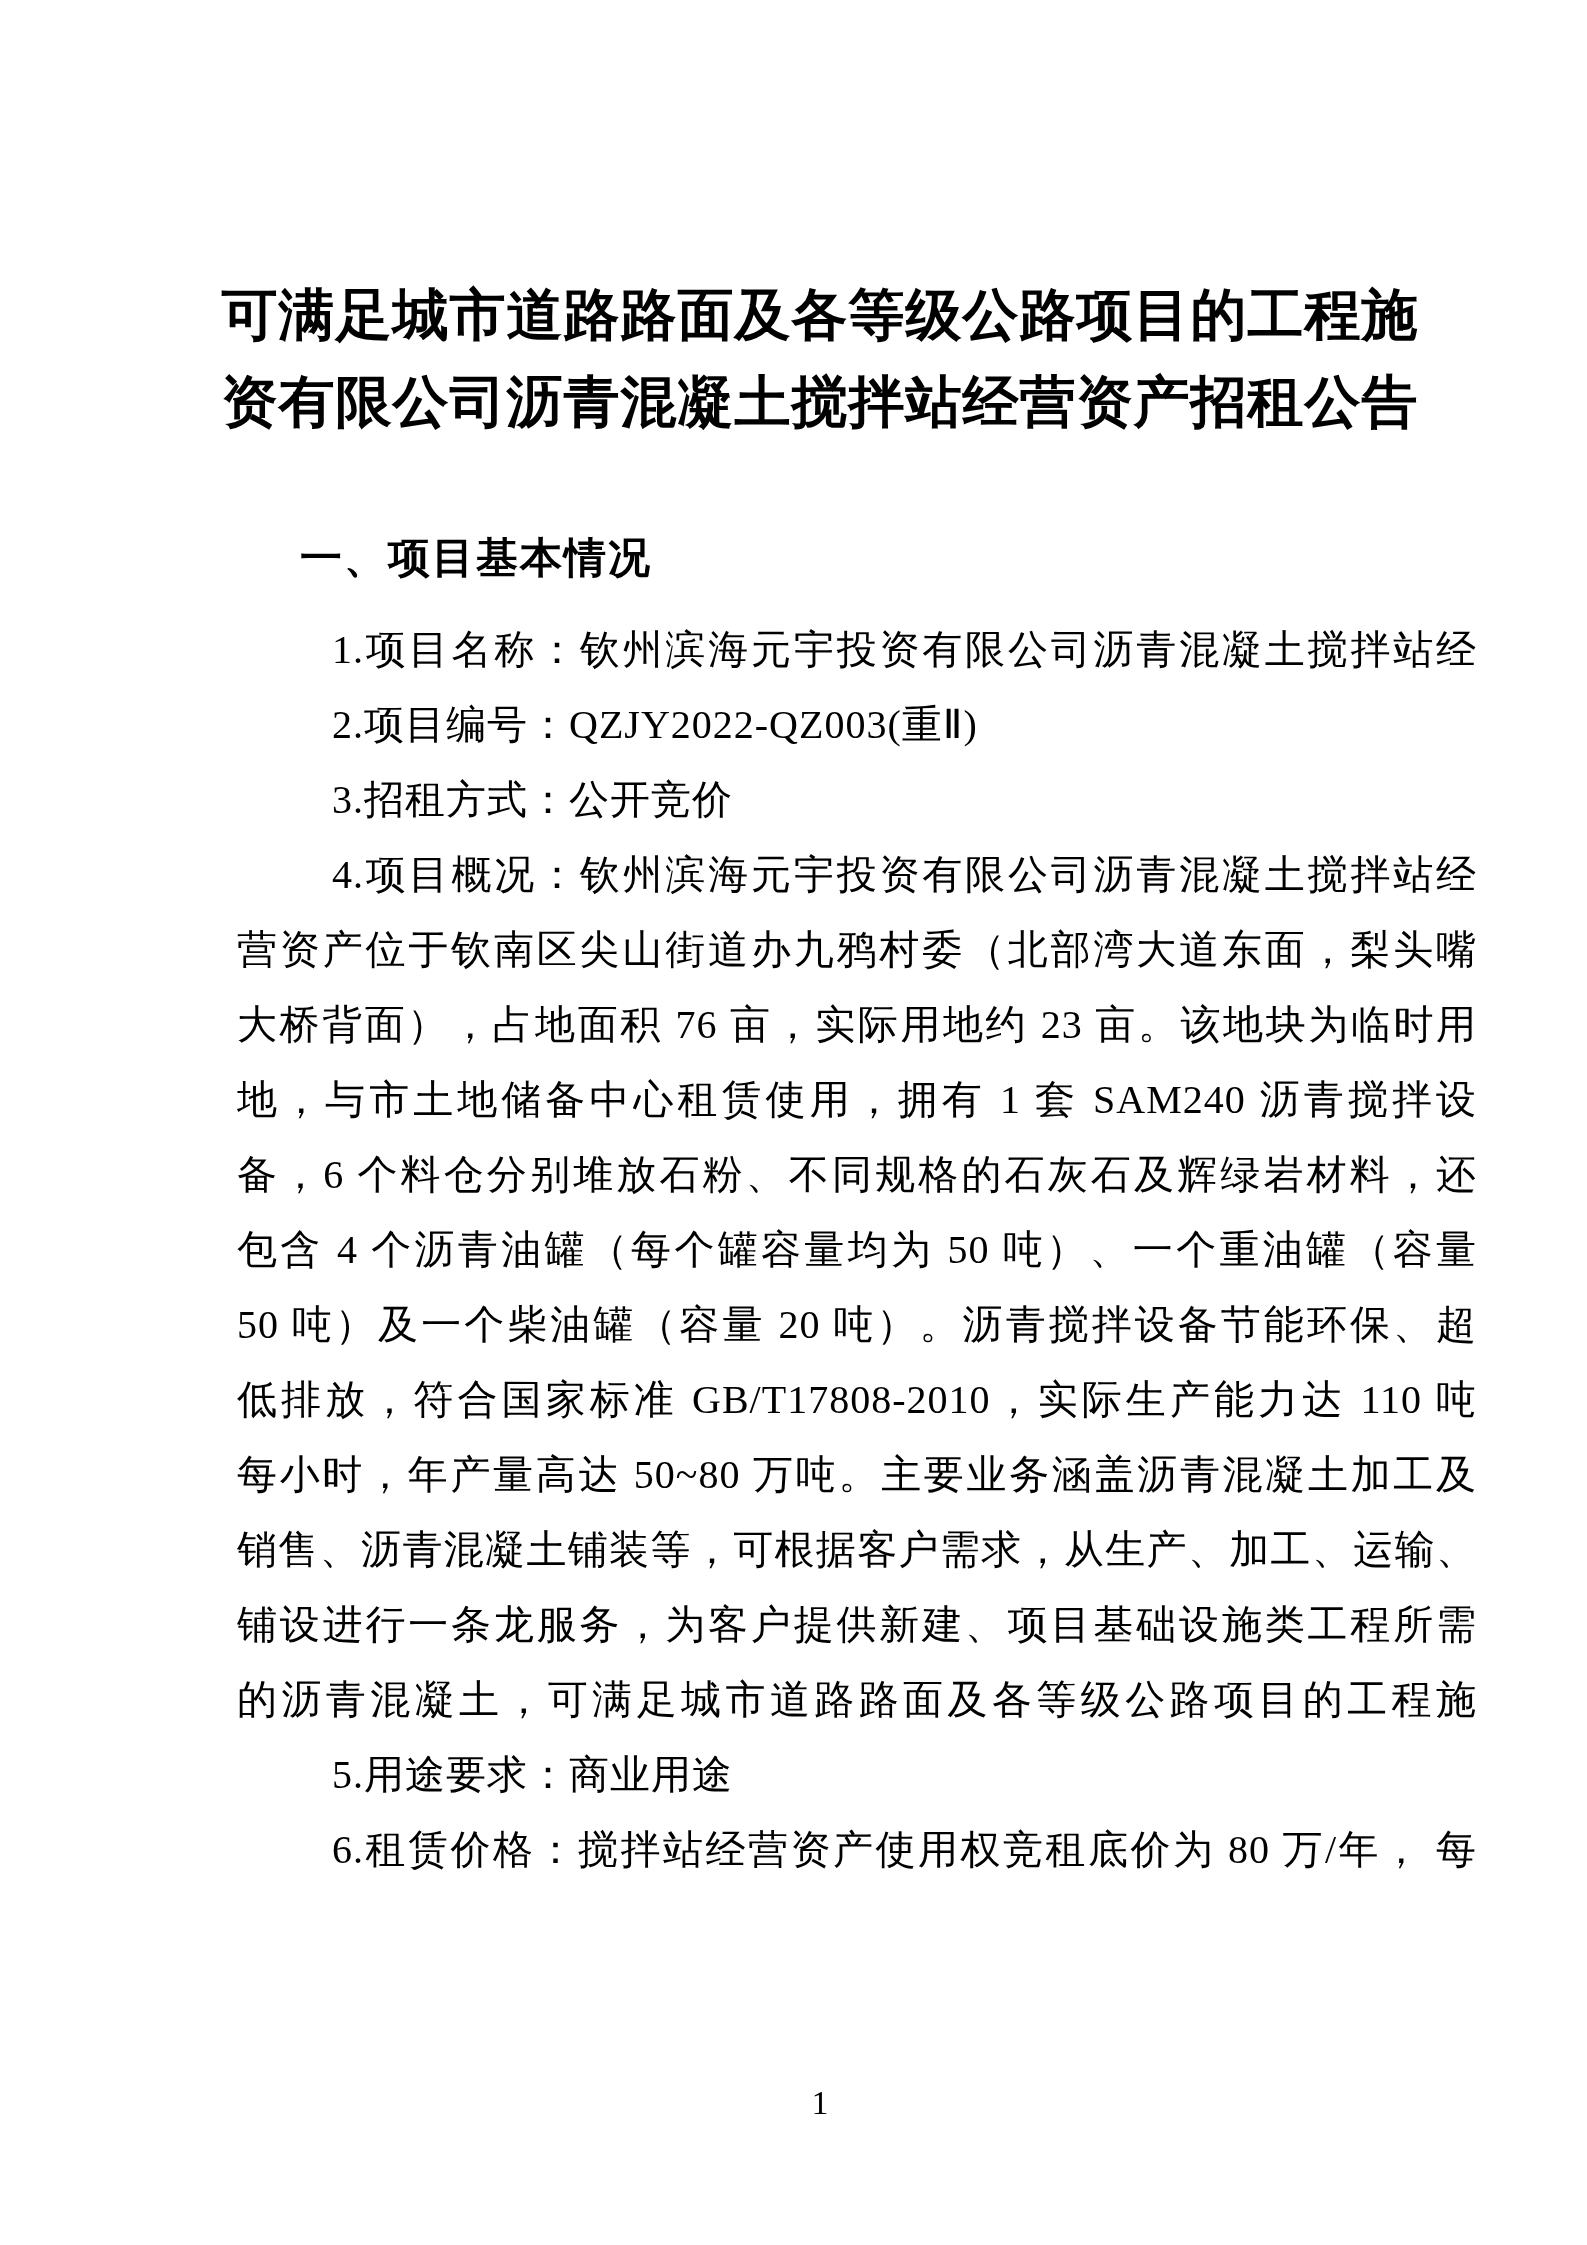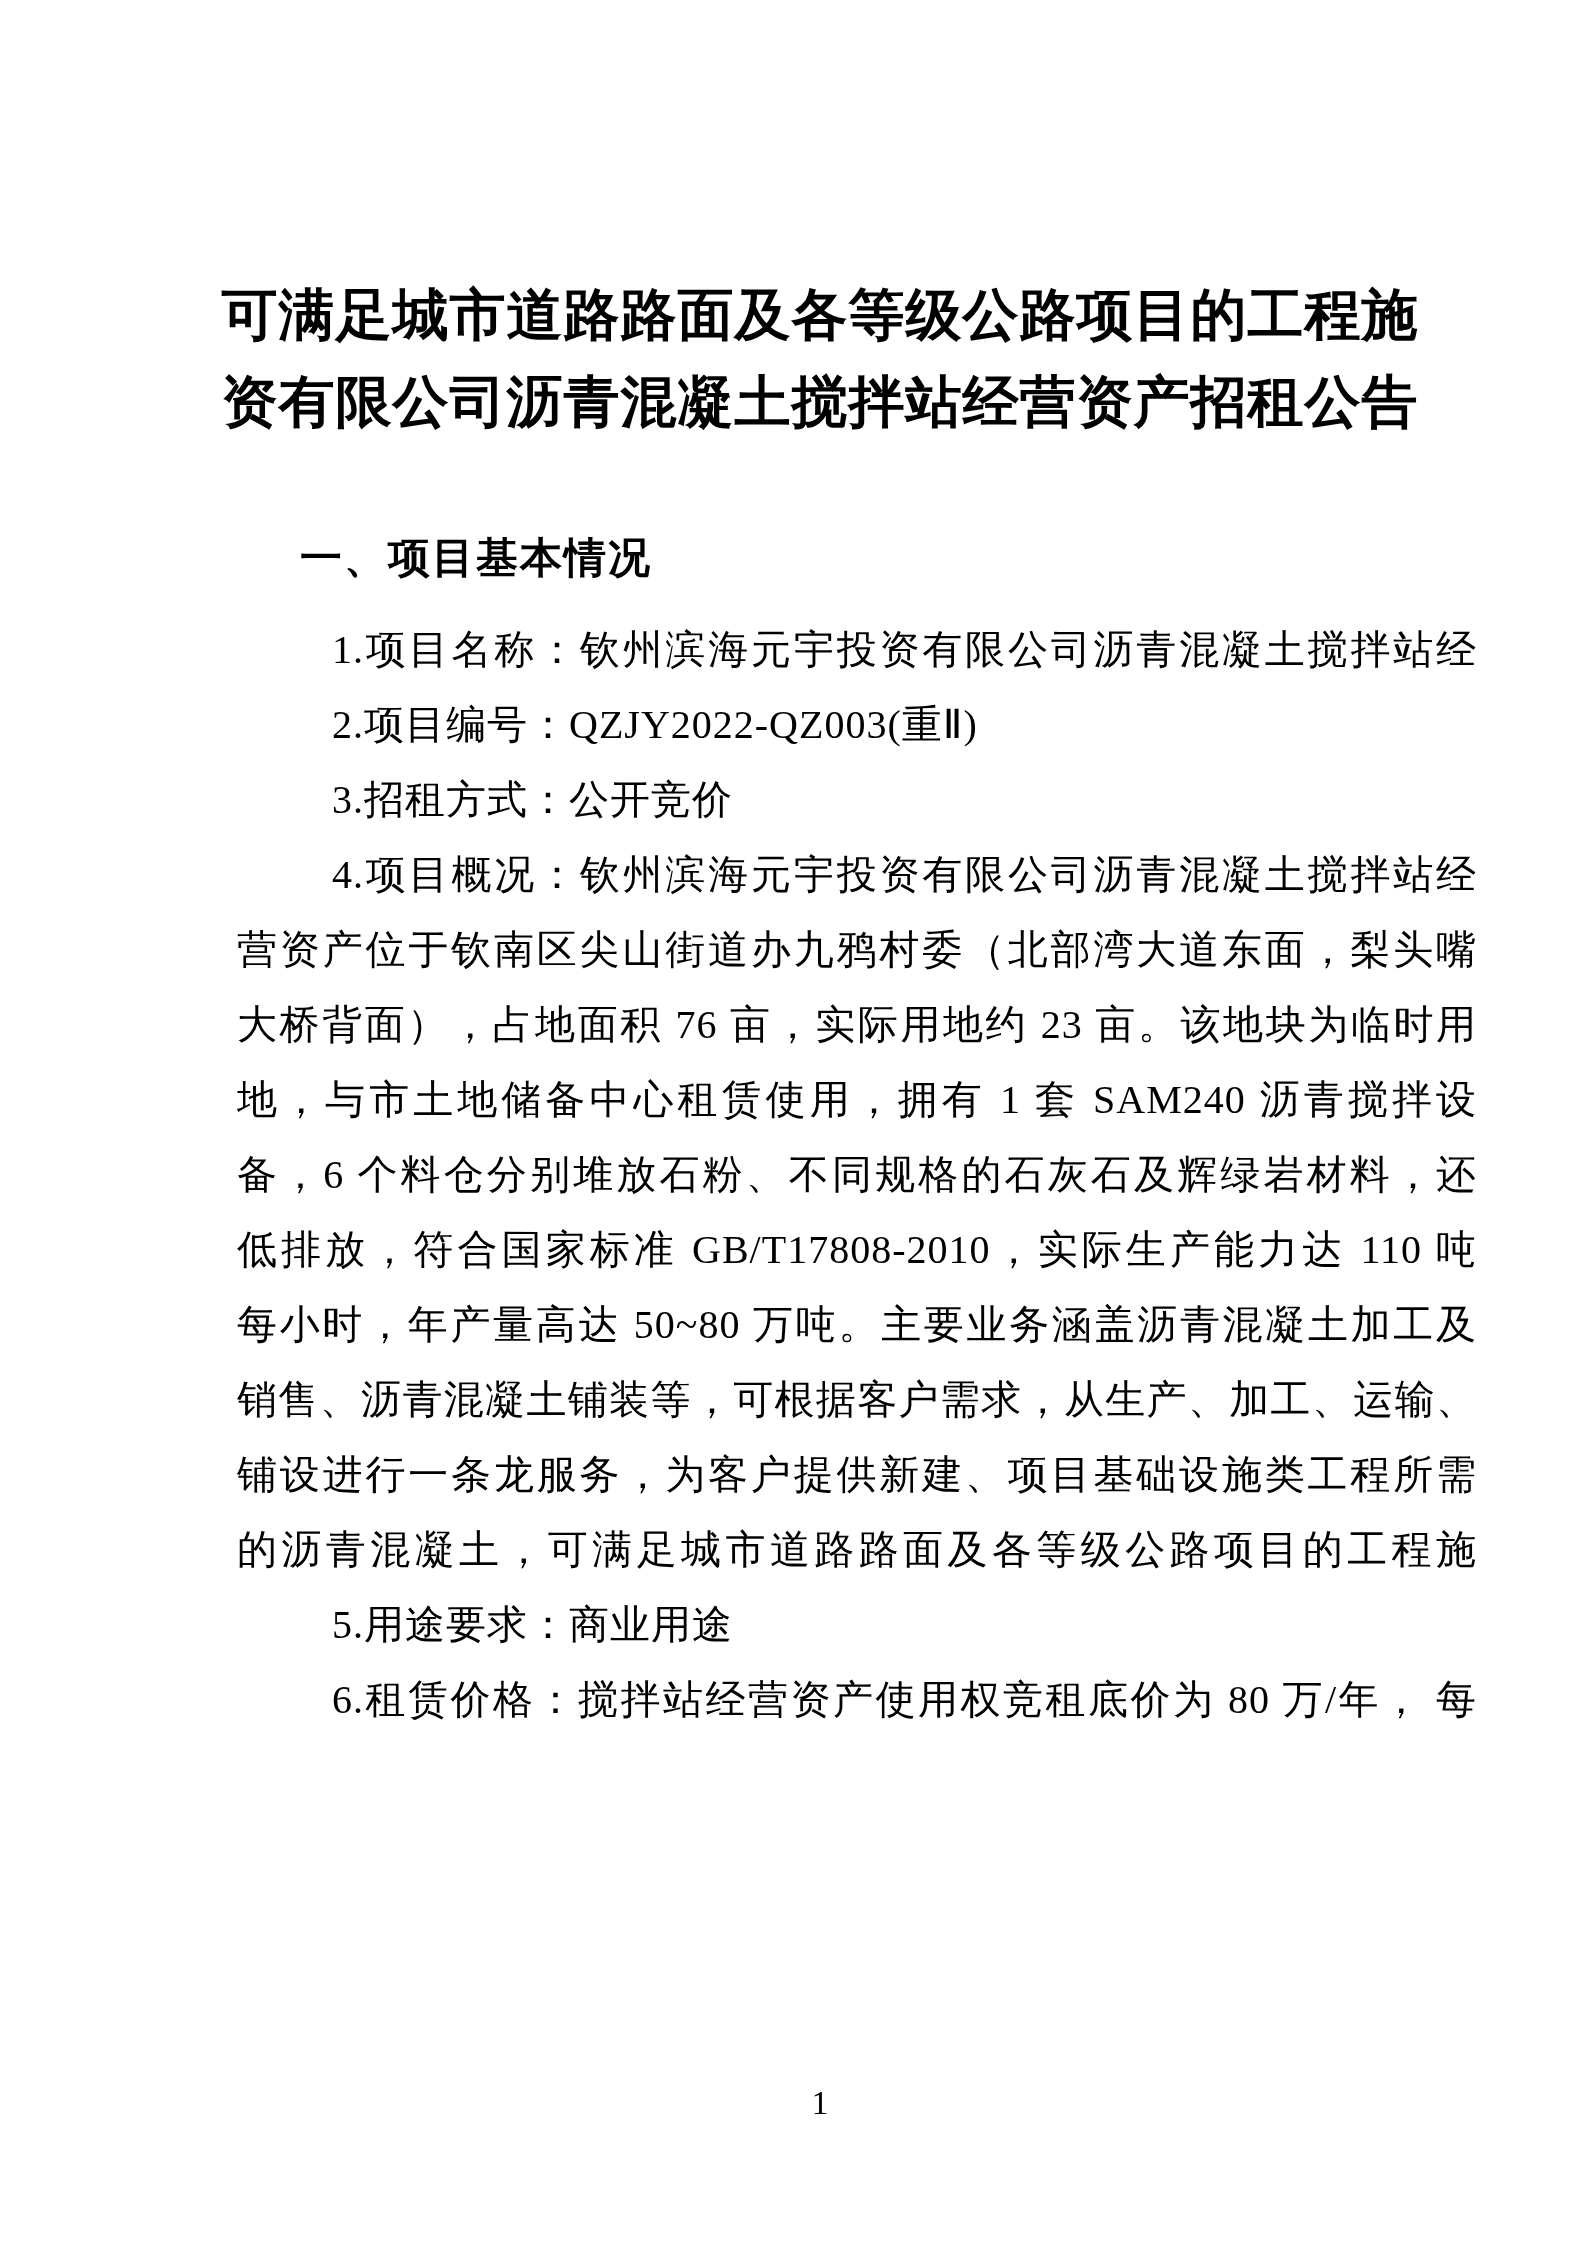--- a/index.html
+++ b/index.html
@@ -87,20 +87,22 @@
 
   <div class="doc-body">
       <div class="body-line indent fill">1.项目名称：钦州滨海元宇投资有限公司沥青混凝土搅拌站经</div>
       <div class="body-line indent">2.项目编号：QZJY2022-QZ003(重Ⅱ)</div>
       <div class="body-line indent">3.招租方式：公开竞价</div>
       <div class="body-line indent fill">4.项目概况：钦州滨海元宇投资有限公司沥青混凝土搅拌站经</div>
       <div class="body-line fill">营资产位于钦南区尖山街道办九鸦村委（北部湾大道东面，梨头嘴</div>
       <div class="body-line fill">大桥背面），占地面积 76 亩，实际用地约 23 亩。该地块为临时用</div>
       <div class="body-line fill">地，与市土地储备中心租赁使用，拥有 1 套 SAM240 沥青搅拌设</div>
       <div class="body-line fill">备，6 个料仓分别堆放石粉、不同规格的石灰石及辉绿岩材料，还</div>
+      <div class="body-line fill">包含 4 个沥青油罐（每个罐容量均为 50 吨）、一个重油罐（容量</div>
+      <div class="body-line fill">50 吨）及一个柴油罐（容量 20 吨）。沥青搅拌设备节能环保、超</div>
       <div class="body-line fill">低排放，符合国家标准 GB/T17808-2010，实际生产能力达 110 吨</div>
       <div class="body-line fill">每小时，年产量高达 50~80 万吨。主要业务涵盖沥青混凝土加工及</div>
       <div class="body-line fill">销售、沥青混凝土铺装等，可根据客户需求，从生产、加工、运输、</div>
       <div class="body-line fill">铺设进行一条龙服务，为客户提供新建、项目基础设施类工程所需</div>
       <div class="body-line fill">的沥青混凝土，可满足城市道路路面及各等级公路项目的工程施</div>
       <div class="body-line indent">5.用途要求：商业用途</div>
       <div class="body-line indent fill">6.租赁价格：搅拌站经营资产使用权竞租底价为 80 万/年， 每</div>
     </div>
 
   <div class="page-number">1</div>

